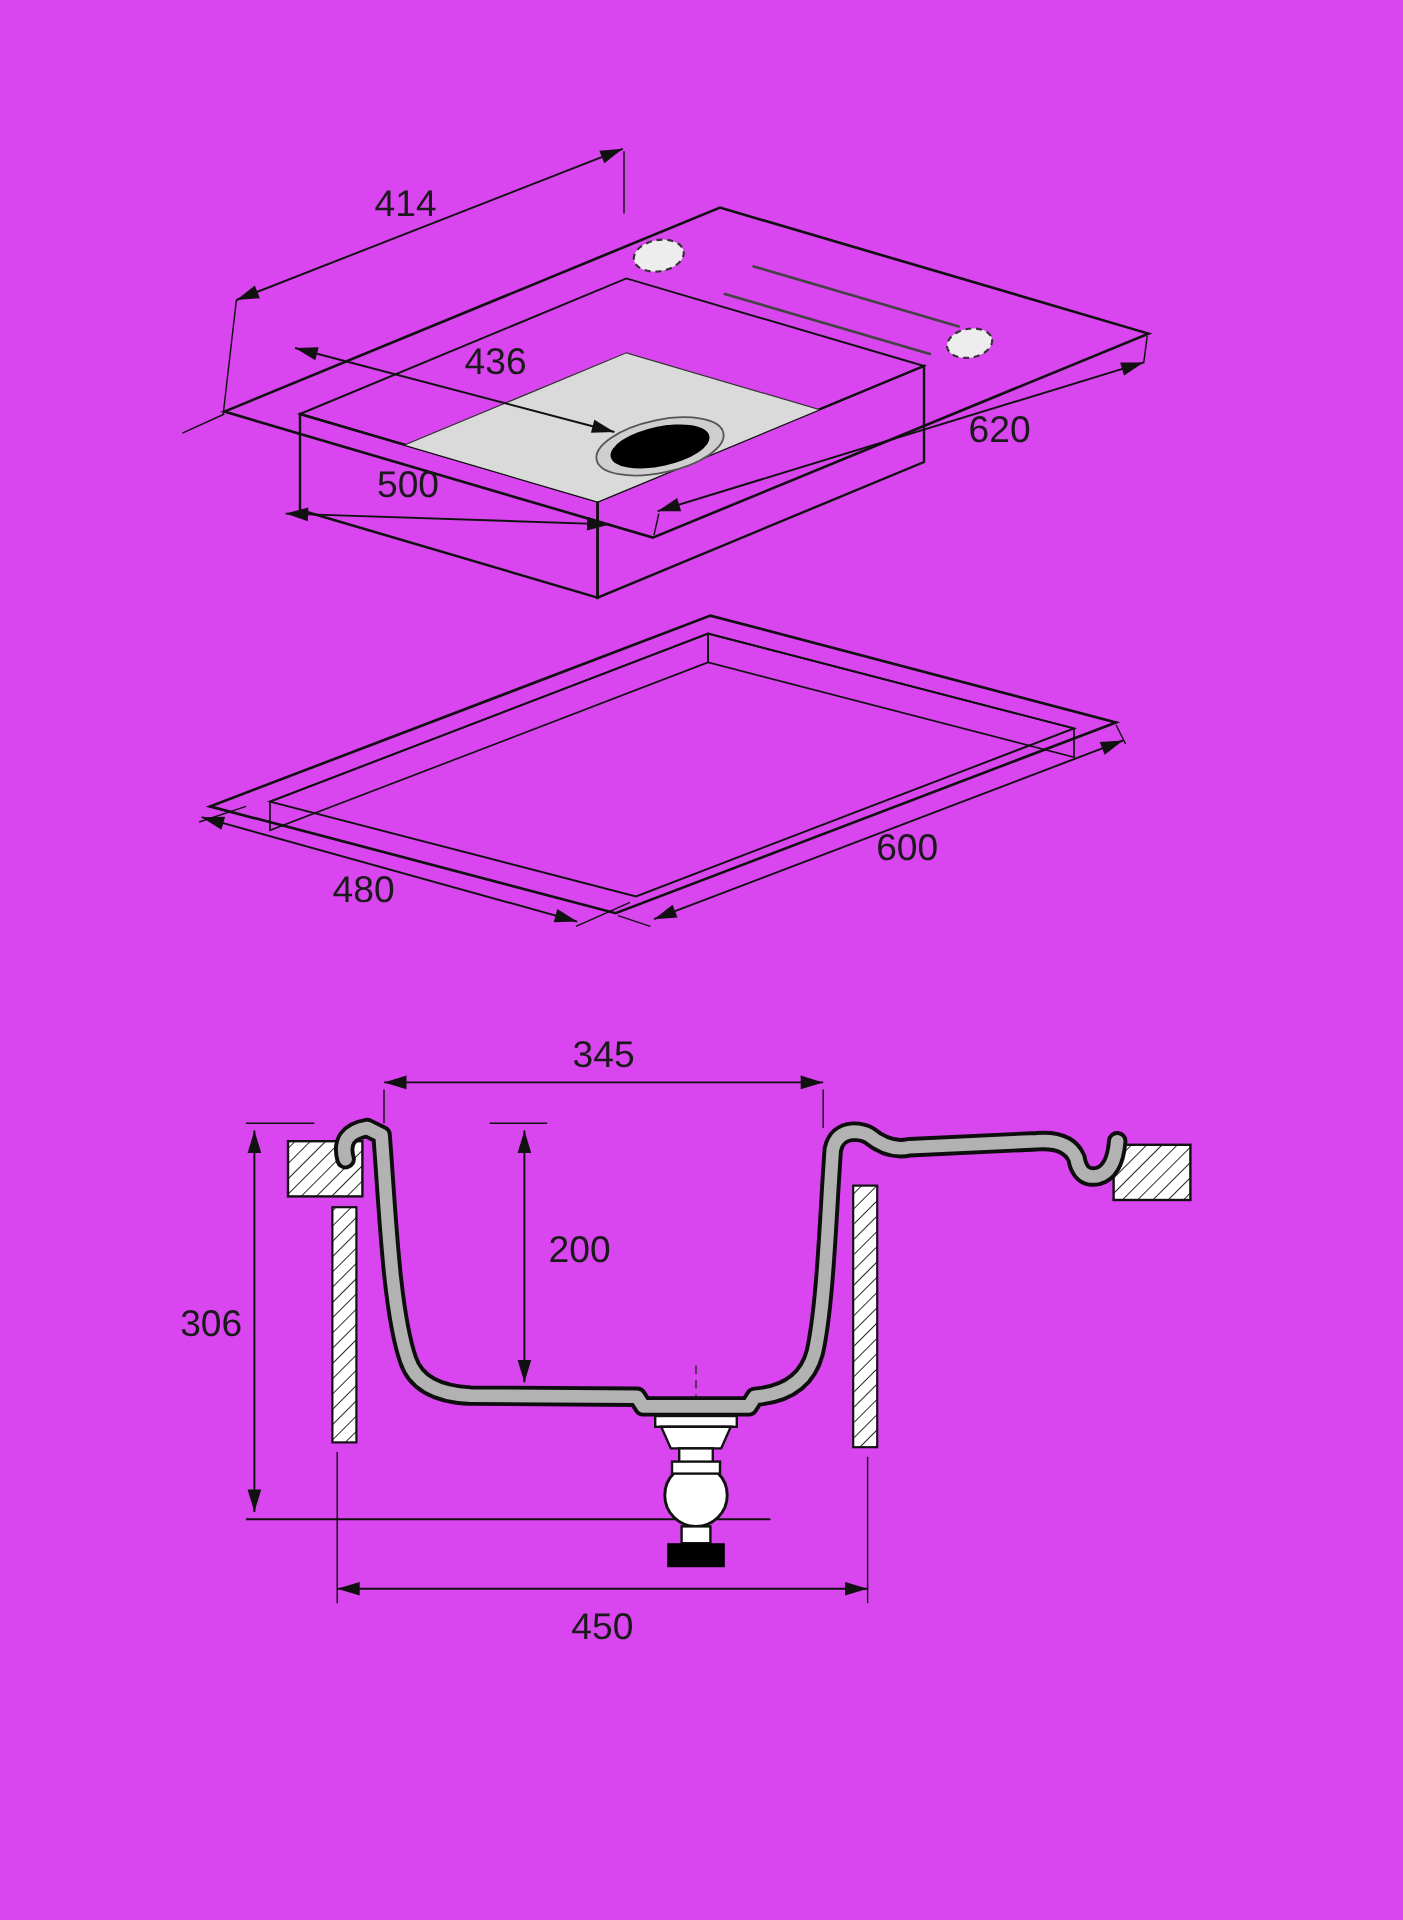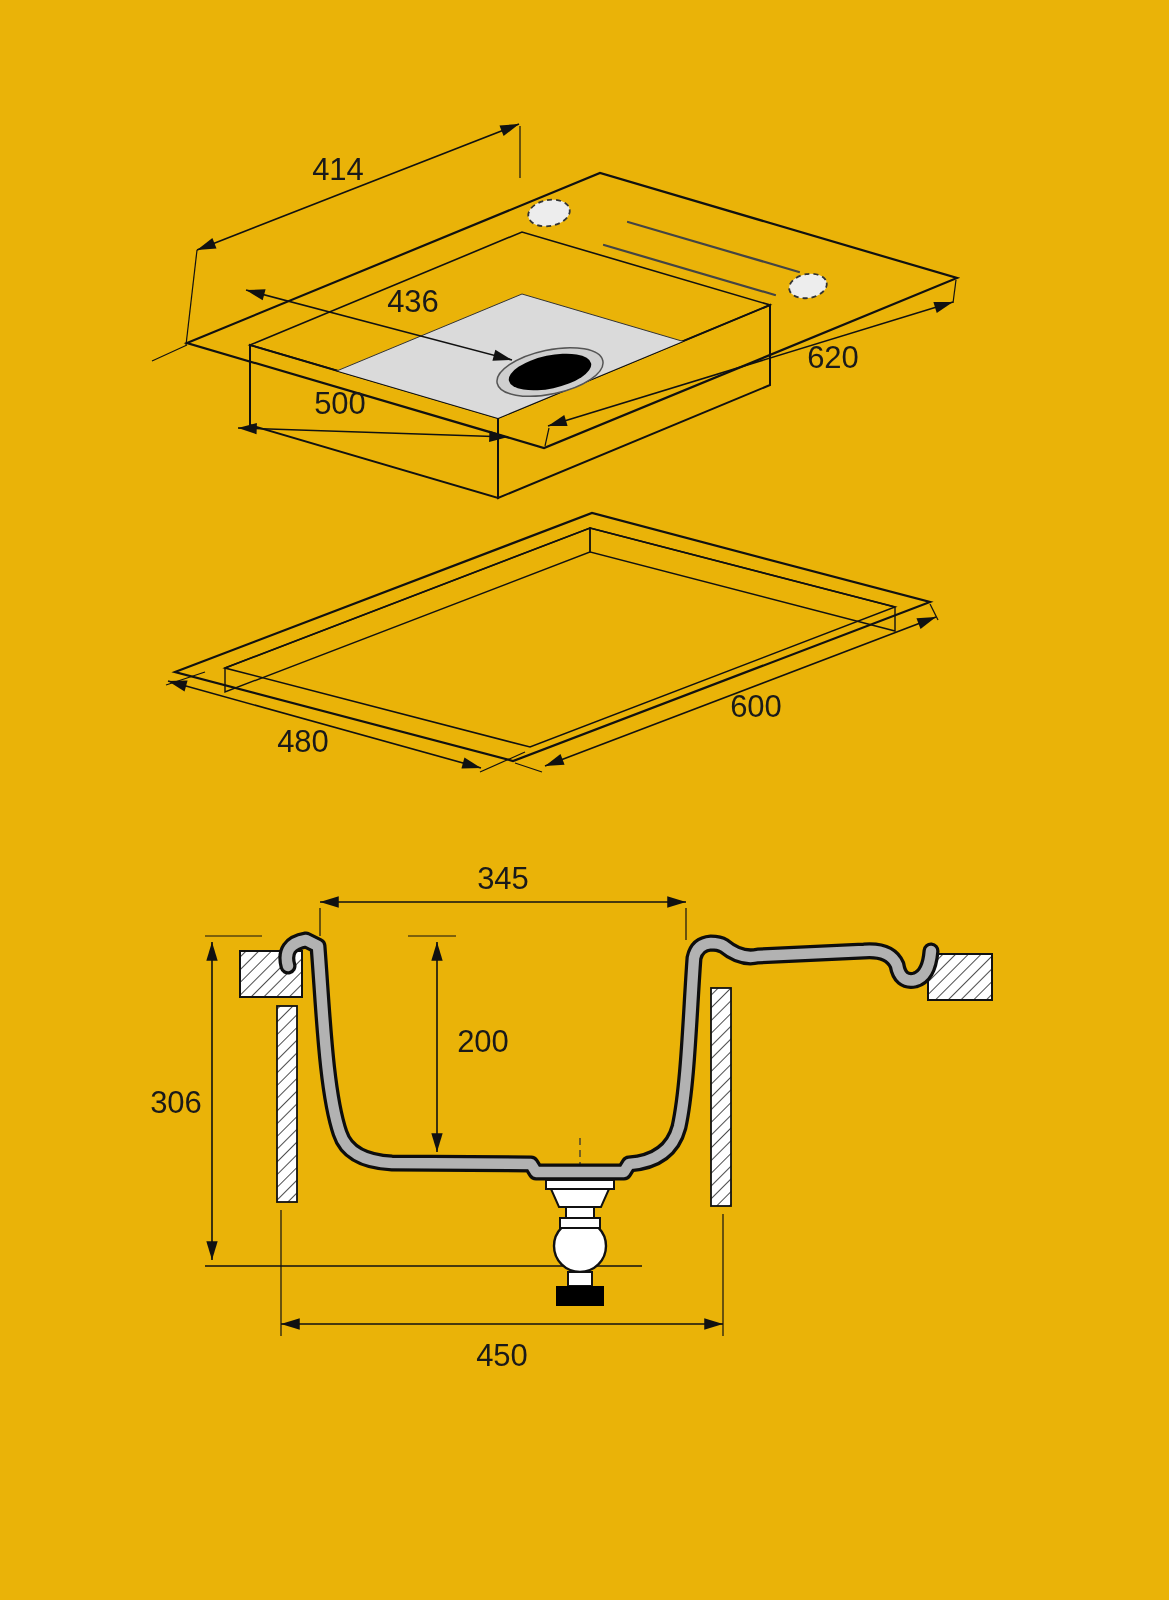--- a/index.html
+++ b/index.html
@@ -1,21 +1,21 @@
 <!DOCTYPE html>
 <html><head>
 <meta charset="utf-8">
 <style>
   html, body { margin: 0; padding: 0; background: #ffffff; }
   .canvas {
     position: relative;
     width: 1169px;
     height: 1600px;
     margin: 0 auto;
-    background: #eab308;
+    background: #d946ef;
     font-family: "Liberation Sans", sans-serif;
   }
   svg { display: block; }
   text.dim {
     font-family: "Liberation Sans", sans-serif;
     font-size: 31px;
     fill: #1a1a1a;
     text-anchor: middle;
   }
   .thin  { stroke: #111; stroke-width: 1.2; fill: none; }

